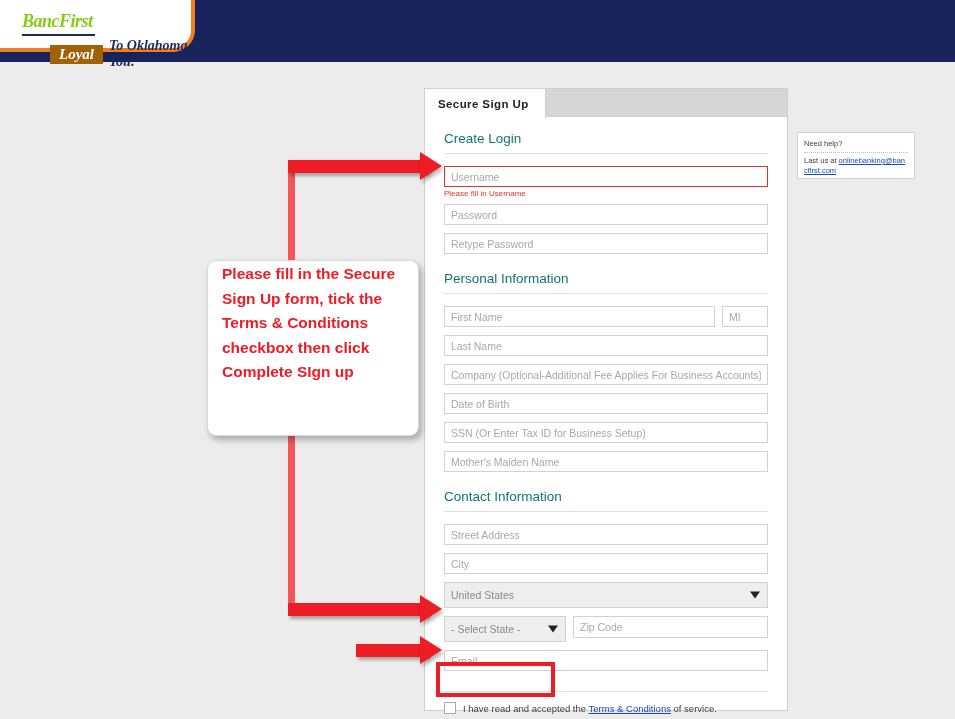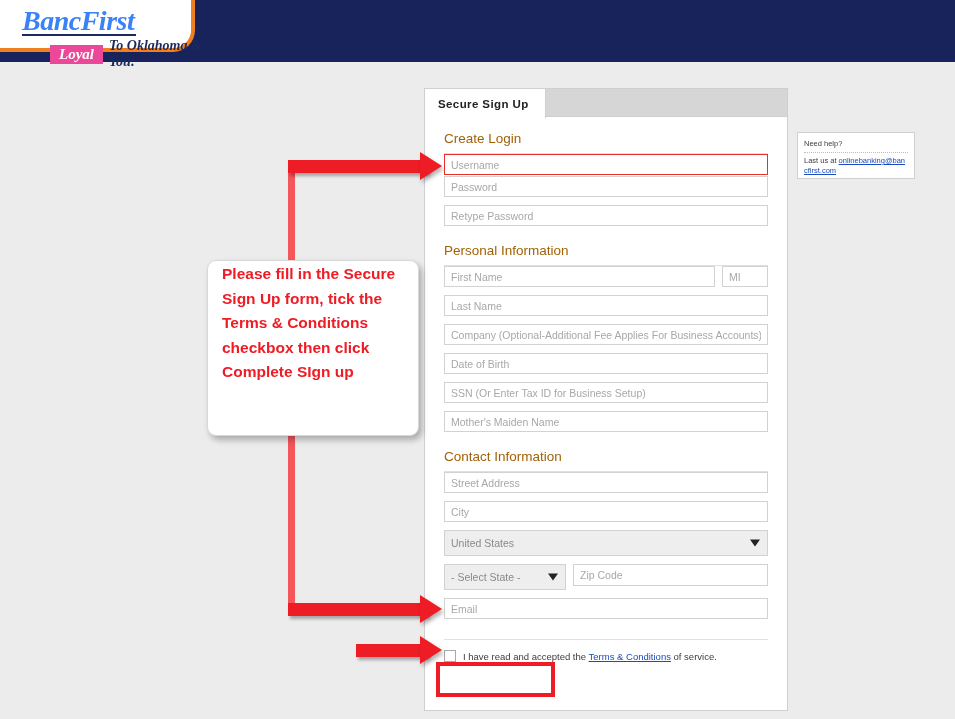--- a/index.html
+++ b/index.html
@@ -46,35 +46,35 @@
   .logo-wrap {
     position: absolute;
     left: 22px; top: 8px;
     width: 180px;
     height: 48px;
   }
   .logo-main {
     font-family: "Liberation Serif", serif;
     font-style: italic;
     font-weight: bold;
-    font-size: 28px;
-    color: #3b82f6;
+    font-size: 18px;
+    color: #84cc16;
     letter-spacing: -0.5px;
     line-height: 26px;
     border-bottom: 2px solid #1b2a5e;
     display: inline-block;
     padding-right: 2px;
   }
   .logo-row2 {
     margin-top: 2px;
     display: flex;
     align-items: center;
   }
   .logo-loyal {
-    background: #ec4899;
+    background: #a16207;
     color: #ffffff;
     font-family: "Liberation Serif", serif;
     font-style: italic;
     font-weight: bold;
     font-size: 15px;
     padding: 1px 9px 2px 9px;
     margin-left: 28px;
     line-height: 16px;
   }
   .logo-tag {
@@ -117,23 +117,24 @@
     font-size: 11.5px;
     font-weight: bold;
     color: #222222;
     letter-spacing: 0.4px;
   }
   .panel-body {
     padding: 14px 19px 0 19px;
   }
   .sect-title {
     font-size: 13.5px;
-    color: #a16207;
+    color: #0f766e;
     padding-bottom: 7px;
     border-bottom: 1px solid #e0e0e0;
+    margin-bottom: 12px;
     font-weight: normal;
   }
   .sect-title.mt { margin-top: 17px; }
 
   .fld {
     width: 100%;
     height: 21px;
     border: 1px solid #d2d2d2;
     background: #ffffff;
     box-sizing: border-box;
@@ -303,20 +304,21 @@
 
   <div class="tabstrip">
     <div class="tab-active">Secure Sign Up</div>
   </div>
 
   <div class="panel-body">
 
     <div class="sect-title">Create Login</div>
 
     <input class="fld err" placeholder="Username" style="">
+    <div class="err-msg">Please fill in Username</div>
     <input class="fld" type="password" placeholder="Password" style="">
     <input class="fld" type="password" placeholder="Retype Password" style="">
 
     <div class="sect-title mt">Personal Information</div>
 
     <div class="row">
       <input class="fld first" placeholder="First Name" style="">
       <input class="fld mi" placeholder="MI" style="">
     </div>
     <input class="fld" placeholder="Last Name" style="">

